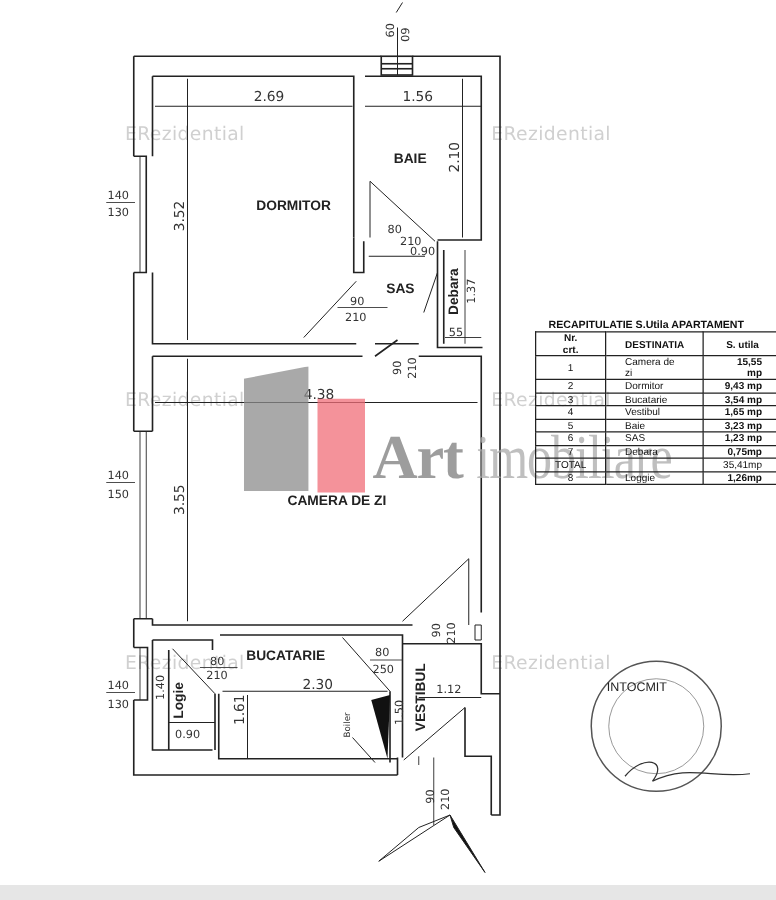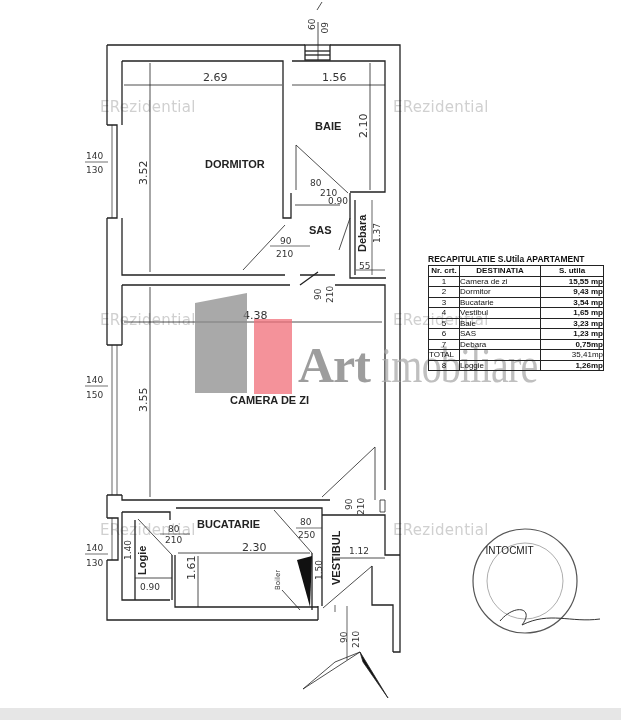--- a/index.html
+++ b/index.html
@@ -10,23 +10,23 @@
   .room-label{font-family:"Liberation Sans",sans-serif;font-weight:bold;font-size:11px;fill:#222;}
   .dim{font-family:"DejaVu Sans",sans-serif;font-size:11px;fill:#333;}
   .dim-s{font-family:"DejaVu Sans",sans-serif;font-size:9px;fill:#333;}
   .logo{position:absolute;left:195px;top:275px;width:310px;height:130px;pointer-events:none;}
   .logo-grey{position:absolute;left:0;top:18px;width:52px;height:100px;background:rgba(140,140,140,0.75);clip-path:polygon(0 10%,100% 0,100% 100%,0 100%);}
   .logo-red{position:absolute;left:59px;top:44px;width:38px;height:75px;background:rgba(240,110,120,0.75);}
   .logo-text{position:absolute;left:103px;top:65px;font-size:50px;color:rgba(140,140,140,0.85);font-family:Liberation Serif, serif;line-height:1;white-space:nowrap;letter-spacing:-1px;}
   .logo-text b{font-weight:bold;}
   .logo-text span{font-weight:normal;color:rgba(170,170,170,0.75);transform:scaleX(0.8);display:inline-block;transform-origin:left;}
   .recap{position:absolute;left:428px;top:254px;width:178px;}
-  .recap-title{font-size:8.5px;font-weight:bold;color:#111;white-space:nowrap;margin-bottom:1px;}
+  .recap-title{font-size:8.5px;font-weight:bold;color:#111;white-space:nowrap;margin-bottom:1px;text-align:center;}
   table.rt{border-collapse:collapse;width:176px;font-size:8px;color:#111;}
-  table.rt td,table.rt th{border:1px solid #222;padding:0 0;height:9.5px;line-height:9px;}
+  table.rt td,table.rt th{border:1px solid #222;padding:0 15px;height:9.5px;line-height:9px;}
   table.rt th{font-weight:bold;}
   table.rt td.c{text-align:center;}
   table.rt td.r{text-align:right;font-weight:bold;}
   table.rt td.b{font-weight:normal;}
   .stamp{position:absolute;left:430px;top:523px;width:175px;height:120px;}
   .stamp-text{position:absolute;left:0;width:175px;text-align:center;font-size:10px;color:#222;font-family:"Liberation Sans",sans-serif;line-height:12px;}
 </style>
 </head>
 <body>
 

